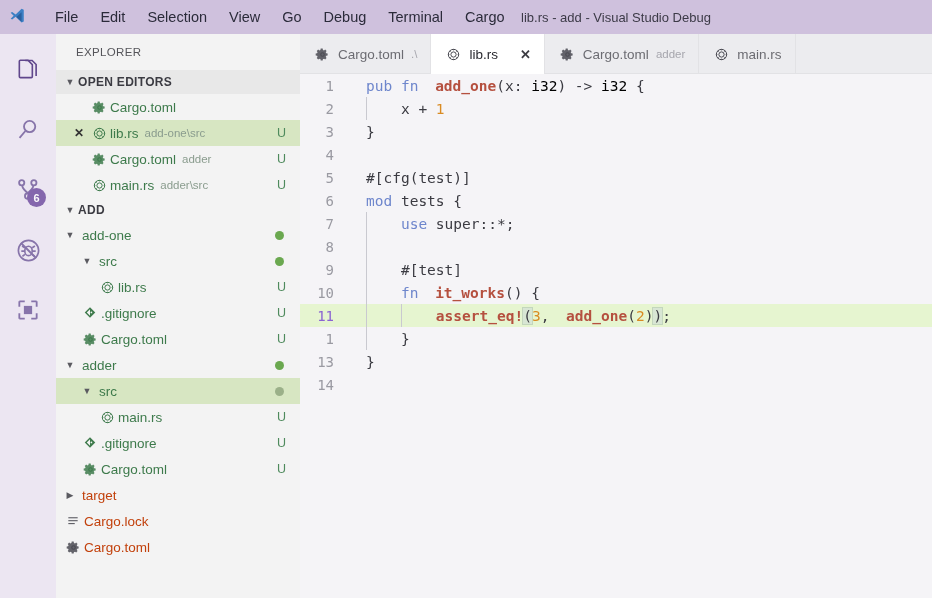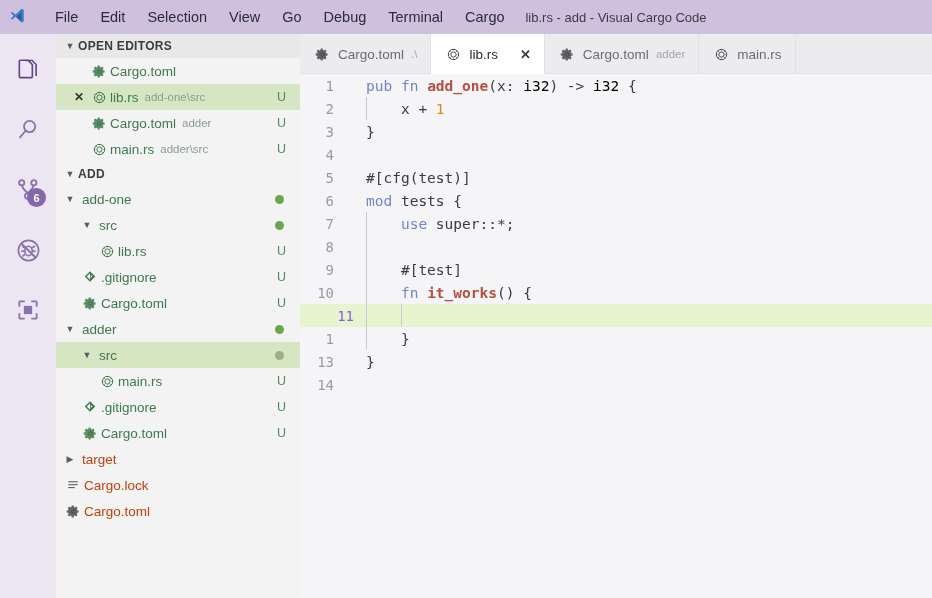--- a/index.html
+++ b/index.html
@@ -137,30 +137,30 @@
   
   #code {
     position: relative; height: 524px; background: #f5f4f7;
     overflow: hidden;
     font-family: "DejaVu Sans Mono", "Liberation Mono", monospace;
     font-size: 14.5px;
   }
   .code-line {
     height: 23px; display: flex; align-items: center; position: relative;
   }
-  .code-line.current { background: #e6f5d0; padding-left: 20px; }
+  .code-line.current { background: #e6f5d0; }
   .lnum {
     width: 50px; flex: none; text-align: right; padding-right: 16px;
     color: #9a9aa2; font-size: 14px; user-select: none;
   }
   .code-line.current .lnum { color: #8a63d2; }
   .ctext { white-space: pre; color: #3b3b42; padding-left: 16px; }
 
   .kw    { color: #6e86cc; }
-  .fnname{ color: #b5503f; font-weight: bold; }
+  .fnname{ color: #b5503f; font-weight: bold; margin-left: 8px; }
   .type  { color: #000000; }
   .num   { color: #d98b23; }
   .mac   { color: #b5503f; font-weight: bold; }
   .punct { color: #3b3b42; }
   .plainc{ color: #3b3b42; }
   .brk   { background: #d8e6d4; outline: 1px solid #c3d6bd; }
 
   .iguide {
     position: absolute; top: 0; width: 1px; height: 23px;
     background: #c9c9d0;
@@ -181,21 +181,21 @@
     <div id="menubar">
       <div class="menu-item">File</div>
       <div class="menu-item">Edit</div>
       <div class="menu-item">Selection</div>
       <div class="menu-item">View</div>
       <div class="menu-item">Go</div>
       <div class="menu-item">Debug</div>
       <div class="menu-item">Terminal</div>
       <div class="menu-item">Cargo</div>
     </div>
-    <div id="window-title">lib.rs - add - Visual Cargo Code</div>
+    <div id="window-title">lib.rs - add - Visual Studio Debug</div>
   </div>
 
   <div id="activitybar">
 
     <div class="act-item active">
       <span>
         <svg width="26" height="26" viewBox="0 0 24 24" fill="none" stroke="#60478c" stroke-width="1.5">
           <path d="M5 3h7l4 4v11a1 1 0 0 1-1 1H5a1 1 0 0 1-1-1V4a1 1 0 0 1 1-1z"></path>
           <path d="M9.5 3.2h6.3l3.7 3.7v10.6"></path>
         </svg>
@@ -239,20 +239,21 @@
         <svg width="26" height="26" viewBox="0 0 24 24" fill="none" stroke="#6b5596" stroke-width="1.7">
           <path d="M4 4h5M4 4v5M20 4h-5M20 4v5M4 20h5M4 20v-5M20 20h-5M20 20v-5"></path>
           <rect x="8.2" y="8.2" width="7.6" height="7.6" fill="#6b5596" stroke="none"></rect>
         </svg>
       </span>
     </div>
 
   </div>
 
   <div id="sidebar">
+    <div id="sidebar-title">EXPLORER</div>
 
     <div class="section-header open-editors">
       <span class="twisty">▼</span>
       <span>OPEN EDITORS</span>
     </div>
     <div id="open-editors-list">
         <div class="row" style="margin-left: 0px;">
           <span class="indent" style="width:14px"></span>
           <span class="spacer18"></span>
           <span class="icon-slot">
@@ -522,20 +523,21 @@
           <span class="ctext"><span class="plainc">    #[test]</span></span>
           <span class="iguide" style="left:66px"></span>
         </div>
         <div class="code-line">
           <span class="lnum">10</span>
           <span class="ctext"><span class="plainc">    </span><span class="kw">fn</span><span class="plainc"> </span><span class="fnname">it_works</span><span class="punct">() {</span></span>
           <span class="iguide" style="left:66px"></span>
         </div>
         <div class="code-line current">
           <span class="lnum">11</span>
+          <span class="ctext"><span class="plainc">        </span><span class="mac">assert_eq!</span><span class="brk">(</span><span class="num">3</span><span class="punct">, </span><span class="fnname">add_one</span><span class="punct">(</span><span class="num">2</span><span class="punct">)</span><span class="brk">)</span><span class="punct">;</span></span>
           <span class="iguide" style="left:66px"></span>
           <span class="iguide" style="left:100.88px"></span>
         </div>
         <div class="code-line">
           <span class="lnum">1</span>
           <span class="ctext"><span class="punct">    }</span></span>
           <span class="iguide" style="left:66px"></span>
         </div>
         <div class="code-line">
           <span class="lnum">13</span>

